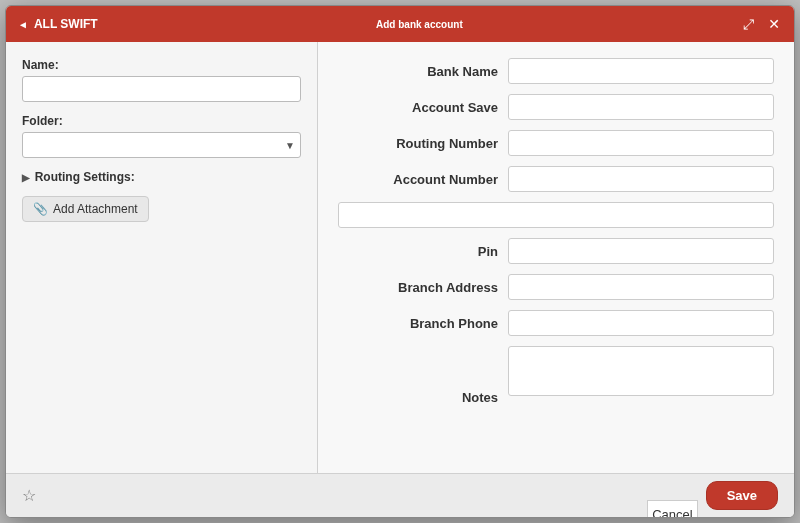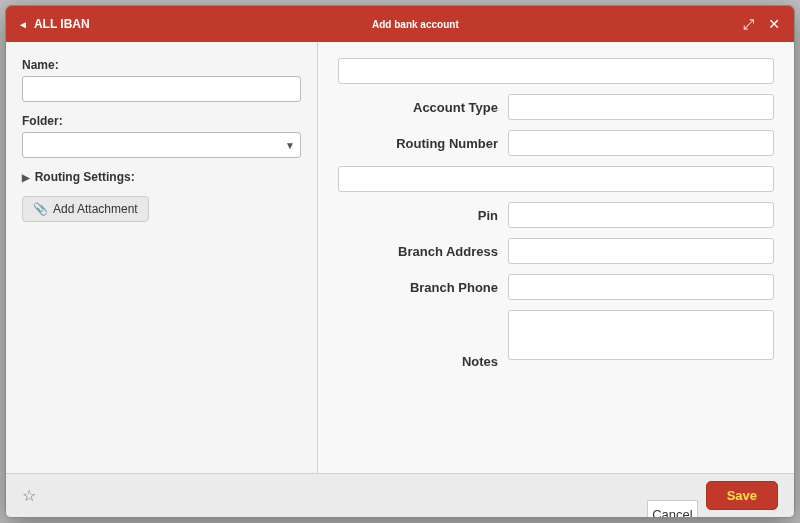--- a/index.html
+++ b/index.html
@@ -220,37 +220,37 @@
       border-radius: 0;
       padding: 6px 4px;
       font-size: 13px;
       color: #333;
       cursor: pointer;
       margin-top: 38px;
     }
     .save-btn {
       background: #c0392b;
       border: 1px solid #a93226;
-      border-radius: 5px;
+      border-radius: 11px;
       padding: 6px 20px;
       font-size: 13px;
-      color: #fde047;
+      color: #ffffff;
       cursor: pointer;
       font-weight: 600;
     }
   </style>
 </head>
 <body>
 
 <div class="modal">
 
   <div class="modal-header">
     <div class="modal-header-left">
       <span class="chevron">◄</span>
-      <span>ALL IBAN</span>
+      <span>ALL SWIFT</span>
     </div>
     <div class="modal-title">Add bank account</div>
     <div class="modal-header-right">
       <button class="header-icon-btn">⤢</button>
       <button class="header-icon-btn">✕</button>
     </div>
   </div>
 
   <div class="modal-body">
 
@@ -274,33 +274,38 @@
       </div>
       <button class="add-attachment-btn">
         <span class="paperclip-icon">📎</span>
         <span>Add Attachment</span>
       </button>
     </div>
 
     <div class="right-panel">
 
       <div class="form-row">
-        <input type="text" class="form-row-input" style="">
-      </div>
-
-      <div class="form-row">
-        <span class="form-row-label">Account Type</span>
+        <span class="form-row-label">Bank Name</span>
+        <input type="text" class="form-row-input" style="">
+      </div>
+
+      <div class="form-row">
+        <span class="form-row-label">Account Save</span>
         <input type="text" class="form-row-input" style="">
       </div>
 
       <div class="form-row">
         <span class="form-row-label">Routing Number</span>
         <input type="text" class="form-row-input" style="">
       </div>
 
+      <div class="form-row">
+        <span class="form-row-label">Account Number</span>
+        <input type="text" class="form-row-input" style="">
+      </div>
 
 
       <div class="form-row">
         <input type="text" class="form-row-input" style="">
       </div>
 
       <div class="form-row">
         <span class="form-row-label">Pin</span>
         <input type="text" class="form-row-input" style="">
       </div>

